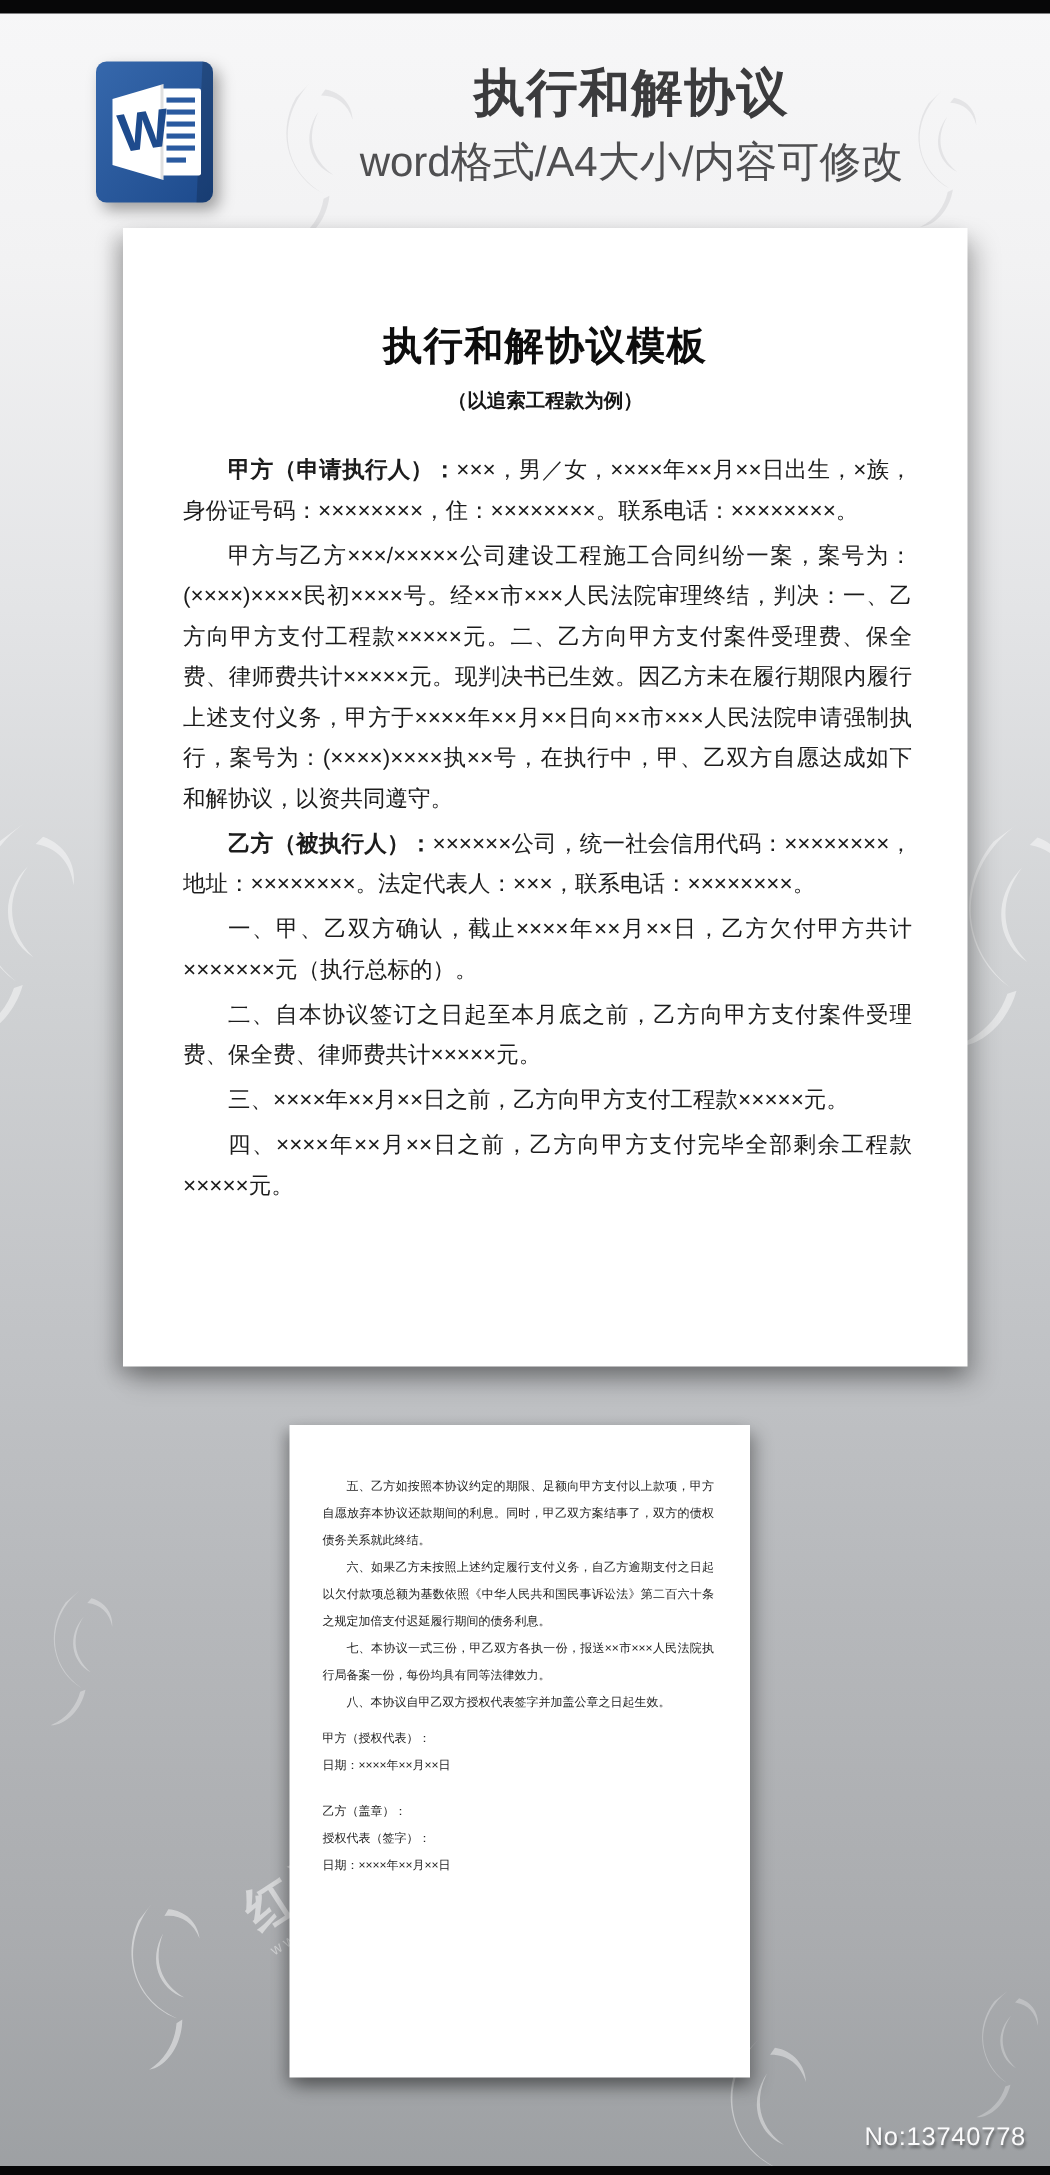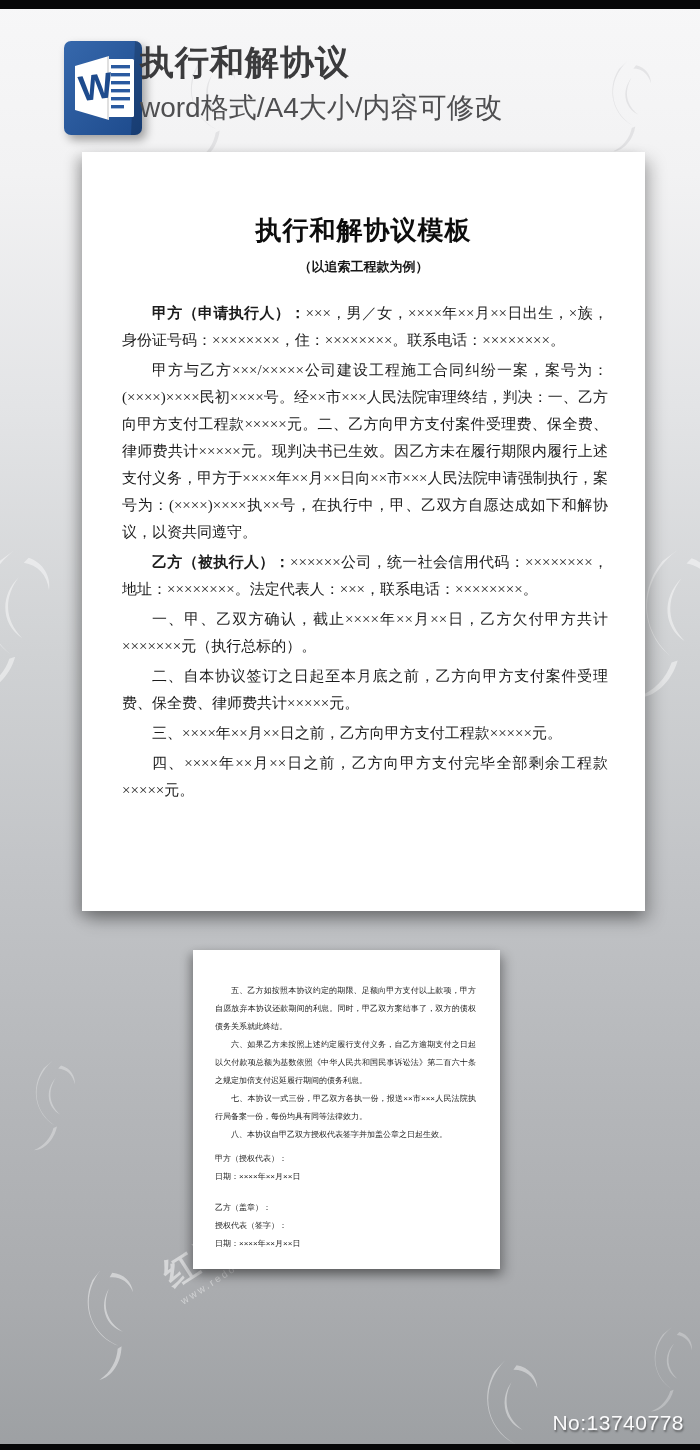--- a/index.html
+++ b/index.html
@@ -9,36 +9,36 @@
     background:linear-gradient(180deg,#f7f7f8 0%,#f2f2f3 12%,#e3e4e6 28%,#d0d2d4 45%,#c2c4c7 60%,#b5b7ba 75%,#a9abae 90%,#9da0a3 100%);
   }
   .edgebar{position:absolute;left:0;right:0;background:#070708;z-index:6;}
   .edgebar.top{top:0;height:9px;}
   .edgebar.bottom{bottom:0;height:6px;}
 
   
   .header{position:absolute;top:9px;left:0;right:0;height:134px;z-index:3;}
   .word-icon{position:absolute;left:63px;top:31px;width:80px;height:97px;
     filter:drop-shadow(4px 5px 5px rgba(0,0,0,0.35));}
-  .header-text{position:absolute;left:140px;right:8px;top:34px;}
+  .header-text{position:absolute;left:150px;right:8px;top:34px;text-align:center;}
   .header-title{font-size:34px;line-height:38px;font-weight:bold;color:#3b3b3d;letter-spacing:1px;}
   .header-sub{margin-top:11px;font-size:28px;line-height:32px;color:#4f4f51;}
 
   
   .page{position:absolute;background:#ffffff;z-index:2;color:#1c1c1c;}
   .page1{left:82px;top:152px;width:563px;height:759px;
     box-shadow:-6px 5px 12px rgba(0,0,0,0.22), 5px 9px 16px rgba(0,0,0,0.28);}
   .doc-title{margin:62px 0 0;text-align:center;font-size:26px;line-height:32px;
     font-weight:900;color:#0d0d0d;letter-spacing:1px;}
   .doc-subtitle{margin-top:12px;text-align:center;font-size:13px;color:#161616;font-weight:700;}
-  .doc-body{margin:24px 37px 0 40px;font-size:15px;line-height:27px;text-align:justify;font-family:Liberation Serif, serif;}
+  .doc-body{margin:24px 37px 0 40px;font-size:15px;line-height:27px;text-align:justify;}
   .doc-body p{margin:0 0 3px;text-indent:2em;}
   .b{font-weight:bold;}
 
-  .page2{left:193px;top:950px;width:307px;height:319px;
+  .page2{left:193px;top:950px;width:307px;height:435px;
     box-shadow:-4px 4px 9px rgba(0,0,0,0.25), 4px 6px 11px rgba(0,0,0,0.3);}
   .doc-body2{margin:32px 24px 0 22px;font-size:8px;line-height:18px;text-align:justify;color:#222;}
   .doc-body2 p{margin:0;text-indent:2em;}
   .sign{margin:6px 24px 0 22px;font-size:8px;line-height:18px;color:#222;}
   .sgap{height:13px;}
 
   
   .wm{position:absolute;z-index:1;pointer-events:none;display:flex;align-items:center;gap:8px;}
   .wm-bird{display:block;fill:rgba(255,255,255,0.45);}
   .wm-bird.dark{fill:rgba(130,130,136,0.14);}
@@ -48,21 +48,21 @@
   .wm-hd2{left:585px;top:55px;transform:rotate(-25deg);}
   .wm-left{left:-62px;top:540px;transform:rotate(-18deg);}
   .wm-right{left:598px;top:540px;transform:rotate(-18deg);}
   .wm-s1{left:8px;top:1055px;transform:rotate(-22deg);opacity:0.7;}
   .wm-bl{left:66px;top:1292px;transform:rotate(-33deg);transform-origin:left center;}
   .wm-br{left:452px;top:1352px;transform:rotate(-28deg);opacity:0.9;}
   .wm-r2{left:628px;top:1322px;transform:rotate(-20deg);opacity:0.6;}
 
   
   .serial{position:absolute;right:16px;bottom:15px;z-index:5;
-    font-size:21px;color:#fbfbfc;letter-spacing:0.5px;
+    font-size:17px;color:#fbfbfc;letter-spacing:0.5px;
     text-shadow:1px 2px 2px rgba(0,0,0,0.4);}
 </style>
 </head>
 <body>
 
 <svg width="0" height="0" style="position:absolute">
   <symbol id="phoenix" viewBox="0 0 100 100">
     <path d="M64 8 C34 18 24 48 40 72 C26 54 30 26 52 12 Z"></path>
     <path d="M60 26 C44 34 40 52 50 64 C43 50 46 36 60 26 Z"></path>
     <path d="M42 74 C34 86 20 92 10 88 C22 88 32 82 38 74 Z"></path>

